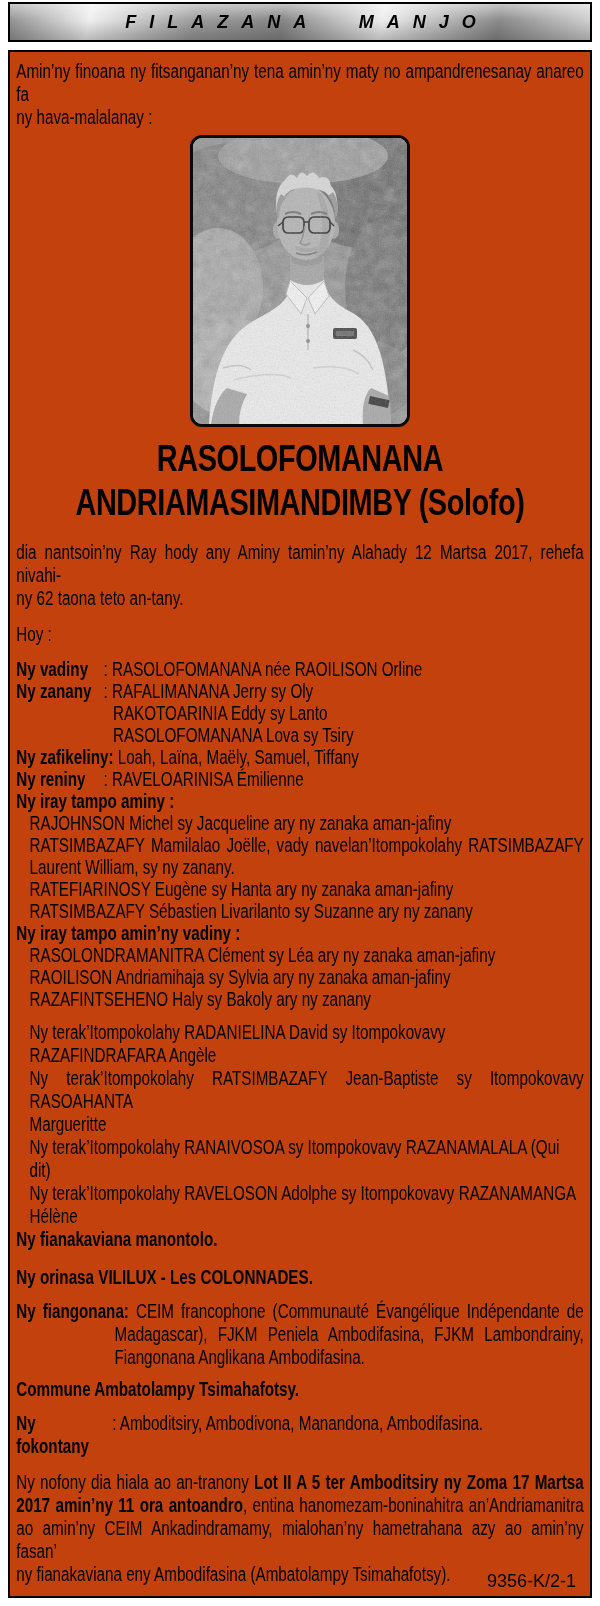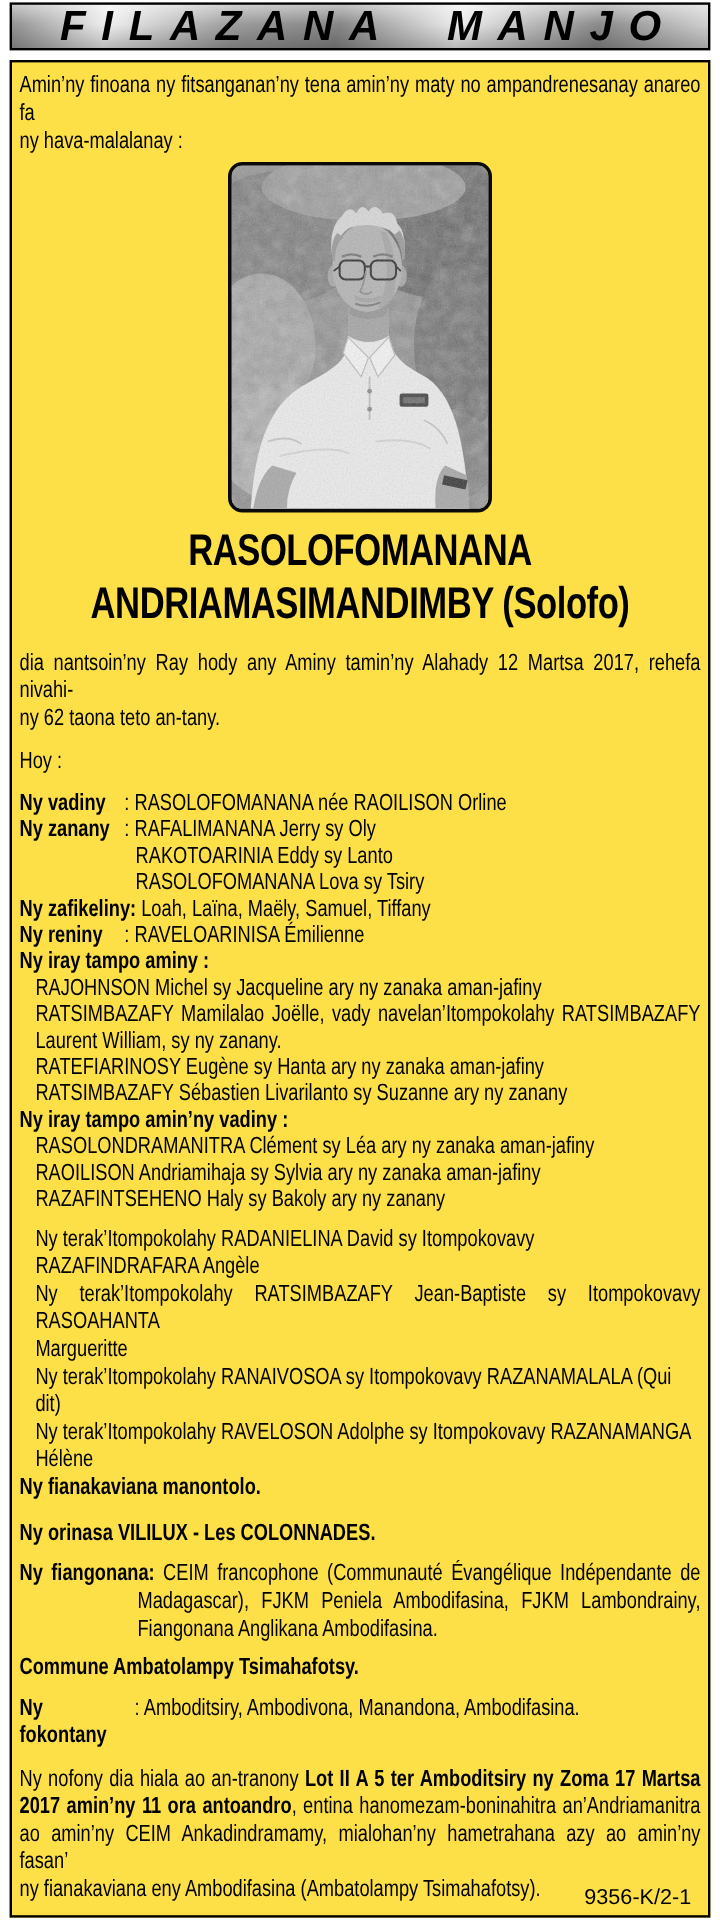--- a/index.html
+++ b/index.html
@@ -4,25 +4,25 @@
 <style>
   html,body{margin:0;padding:0;background:#fff;}
   body{width:600px;height:1606px;position:relative;font-family:"Liberation Sans",sans-serif;color:#000;overflow:hidden;}
 
   
   .masthead{position:absolute;left:8px;right:8px;top:2px;height:36px;border:2px solid #000;
     background:
       linear-gradient(to bottom, rgba(255,255,255,.5), rgba(255,255,255,0) 45%, rgba(0,0,0,.22)),
       linear-gradient(100deg,#8f8f8f 0%,#efefef 14%,#9c9c9c 32%,#868686 47%,#ededed 64%,#8a8a8a 84%,#d2d2d2 100%);
     display:flex;align-items:center;justify-content:center;}
-  .masthead-title{font-weight:bold;font-style:italic;font-size:35px;letter-spacing:13px;word-spacing:22px;
+  .masthead-title{font-weight:bold;font-style:italic;font-size:18px;letter-spacing:13px;word-spacing:22px;
     white-space:nowrap;transform:translateX(7px);}
 
   
-  .notice{position:absolute;left:8px;right:8px;top:50px;bottom:8px;border:2px solid #000;background:#fde047;
+  .notice{position:absolute;left:8px;right:8px;top:50px;bottom:8px;border:2px solid #000;background:#c2410c;
     padding-top:6px;overflow:hidden;}
 
   
   .cx{width:128.2%;transform:scaleX(0.78);transform-origin:0 0;font-size:19.5px;line-height:23px;
     padding:0 8px;box-sizing:border-box;}
   .lh22{line-height:22px;}
   .b{font-weight:bold;}
   .jl{text-align:justify;text-align-last:justify;}
   .row{display:flex;}
   .row .lbl{flex:0 0 112px;font-weight:bold;}

